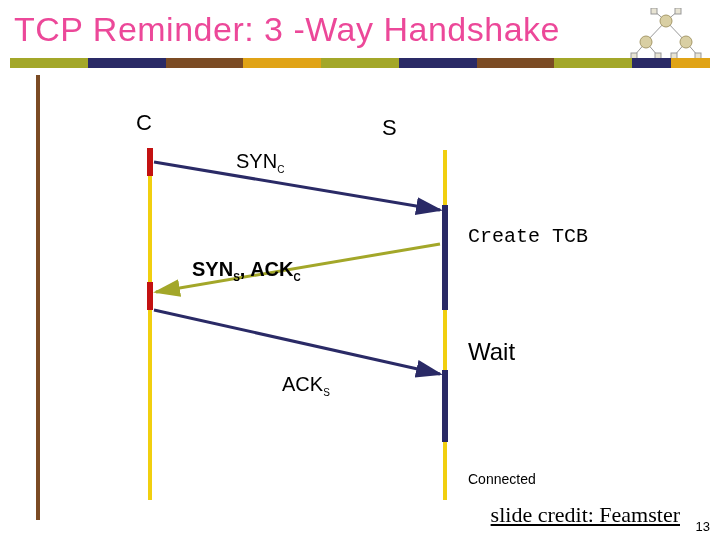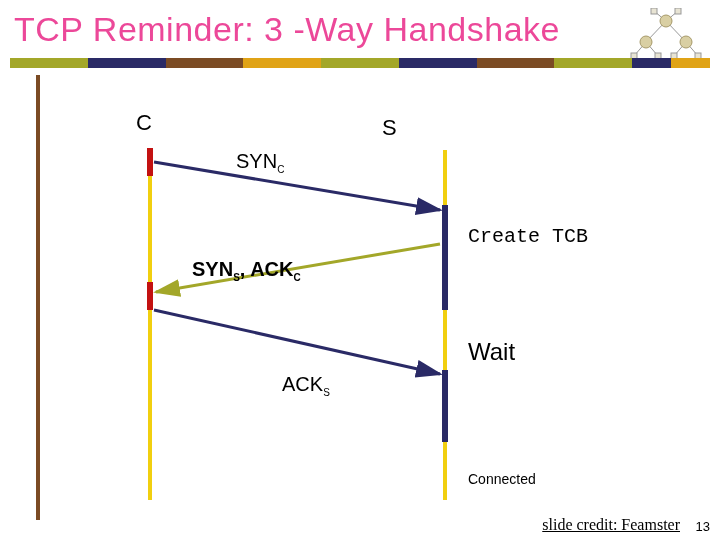--- a/index.html
+++ b/index.html
@@ -47,23 +47,23 @@
   
   .label {
     position: absolute;
     font-family: "Comic Sans MS", "Comic Sans", cursive, Arial;
     color: #000;
   }
   .sub { font-size: 10px; vertical-align: sub; }
   .footer-credit {
     position: absolute;
     right: 40px;
-    bottom: 6px;
+    bottom: 12px;
     font-family: "Times New Roman", serif;
-    font-size: 16px;
+    font-size: 22px;
     color: #000;
     text-decoration: underline;
   }
   .footer-pagenum {
     position: absolute;
     right: 10px;
     bottom: 6px;
     font-size: 13px;
     color: #000;
     margin-left: 24px;

